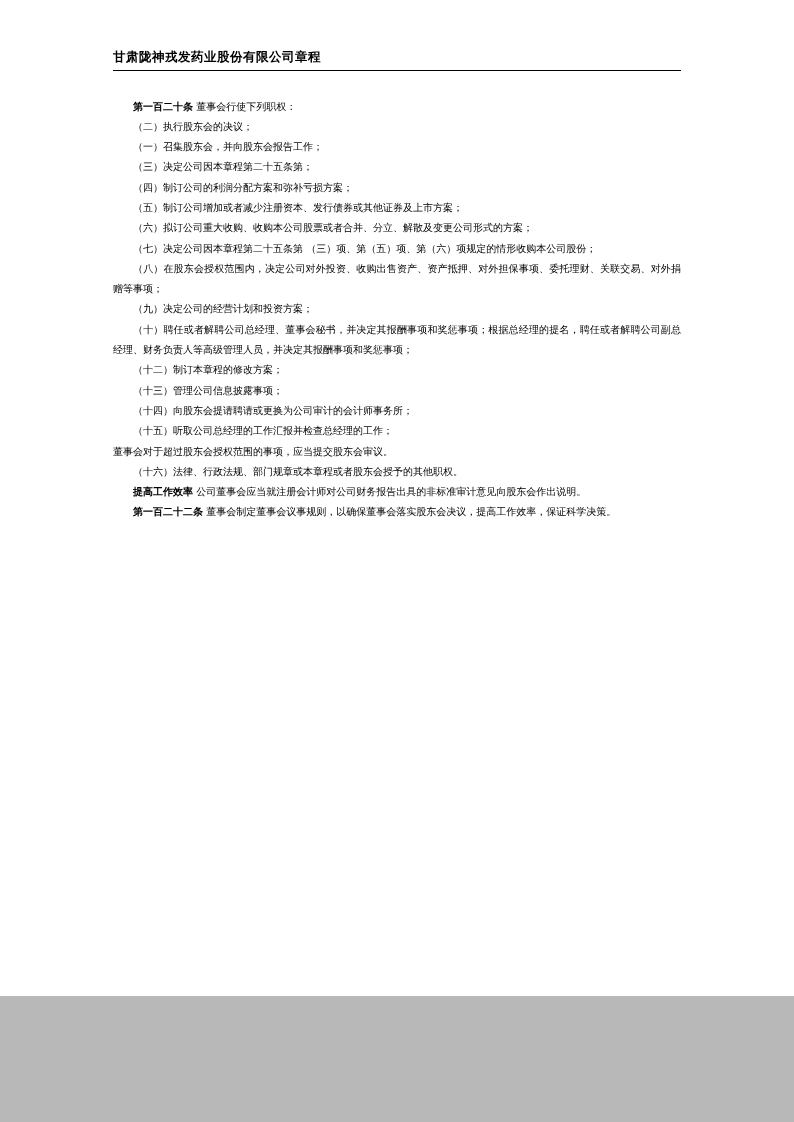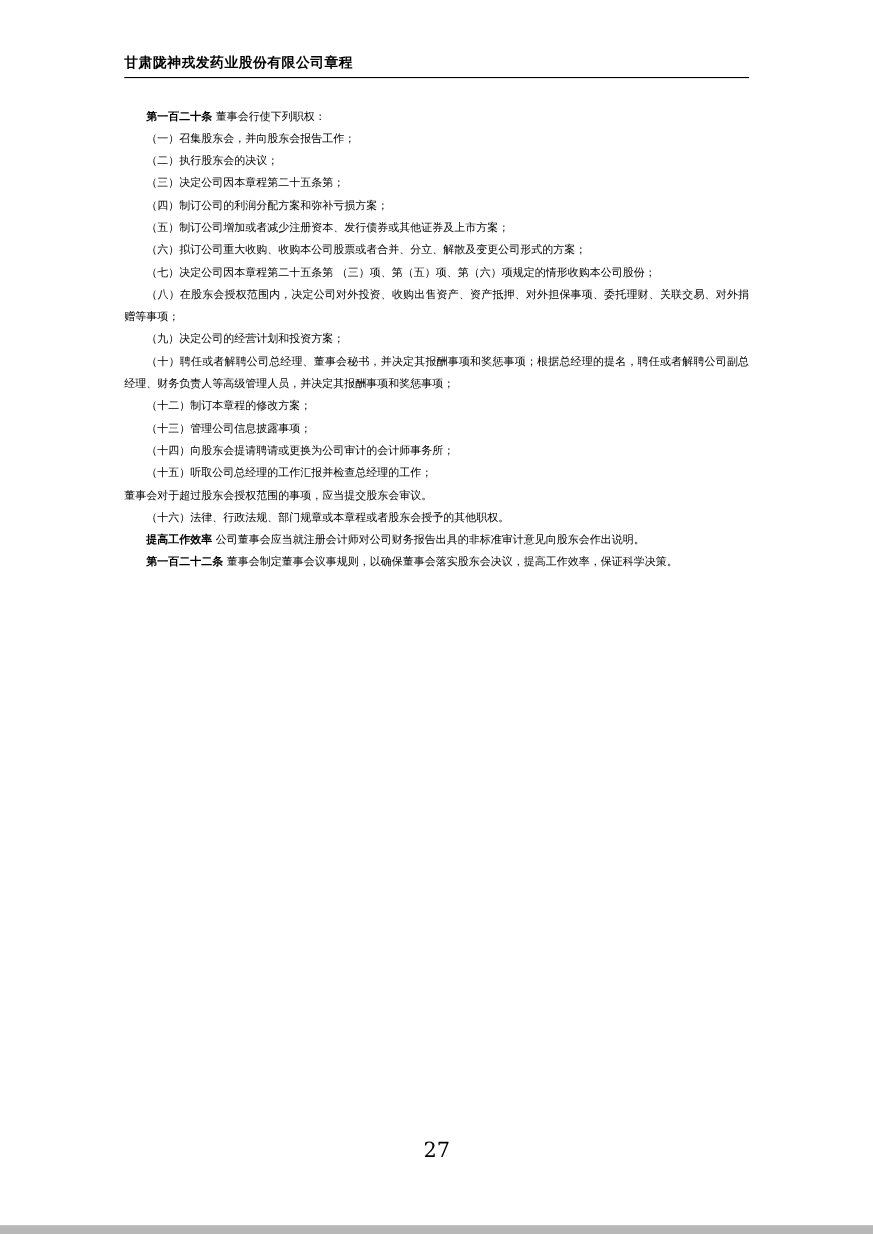--- a/index.html
+++ b/index.html
@@ -2,21 +2,21 @@
 <html><head>
 <meta charset="utf-8">
 <style>
   html, body {
     margin: 0;
     padding: 0;
     background: #b8b8b8;
   }
   .page {
     width: 794px;
-    height: 1114px;
+    height: 996px;
     background: #ffffff;
     margin: 0 auto;
     position: relative;
     box-sizing: border-box;
     font-family: "DejaVu Serif", "Liberation Serif", serif;
     color: #000000;
   }
   .content {
     position: absolute;
     left: 113px;
@@ -63,22 +63,22 @@
 </head>
 <body>
 
 <div class="page">
 
   <div class="content">
     <div class="header">甘肃陇神戎发药业股份有限公司章程</div>
     <div class="header-rule"></div>
     <div class="body-text">
         <p class="para"><span class="lead">第一百二十条</span><span> 董事会行使下列职权：</span></p>
+        <p class="para"><span>（二）执行股东会的决议；</span></p>
         <p class="para"><span>（一）召集股东会，并向股东会报告工作；</span></p>
-        <p class="para"><span>（二）执行股东会的决议；</span></p>
         <p class="para"><span>（三）决定公司因本章程第二十五条第；</span></p>
         <p class="para"><span>（四）制订公司的利润分配方案和弥补亏损方案；</span></p>
         <p class="para"><span>（五）制订公司增加或者减少注册资本、发行债券或其他证券及上市方案；</span></p>
         <p class="para"><span>（六）拟订公司重大收购、收购本公司股票或者合并、分立、解散及变更公司形式的方案；</span></p>
         <p class="para"><span>（七）决定公司因本章程第二十五条第 （三）项、第（五）项、第（六）项规定的情形收购本公司股份；</span></p>
         <p class="para"><span>（八）在股东会授权范围内，决定公司对外投资、收购出售资产、资产抵押、对外担保事项、委托理财、关联交易、对外捐赠等事项；</span></p>
         <p class="para"><span>（九）决定公司的经营计划和投资方案；</span></p>
         <p class="para"><span>（十）聘任或者解聘公司总经理、董事会秘书，并决定其报酬事项和奖惩事项；根据总经理的提名，聘任或者解聘公司副总经理、财务负责人等高级管理人员，并决定其报酬事项和奖惩事项；</span></p>
         <p class="para"><span>（十二）制订本章程的修改方案；</span></p>
         <p class="para"><span>（十三）管理公司信息披露事项；</span></p>

